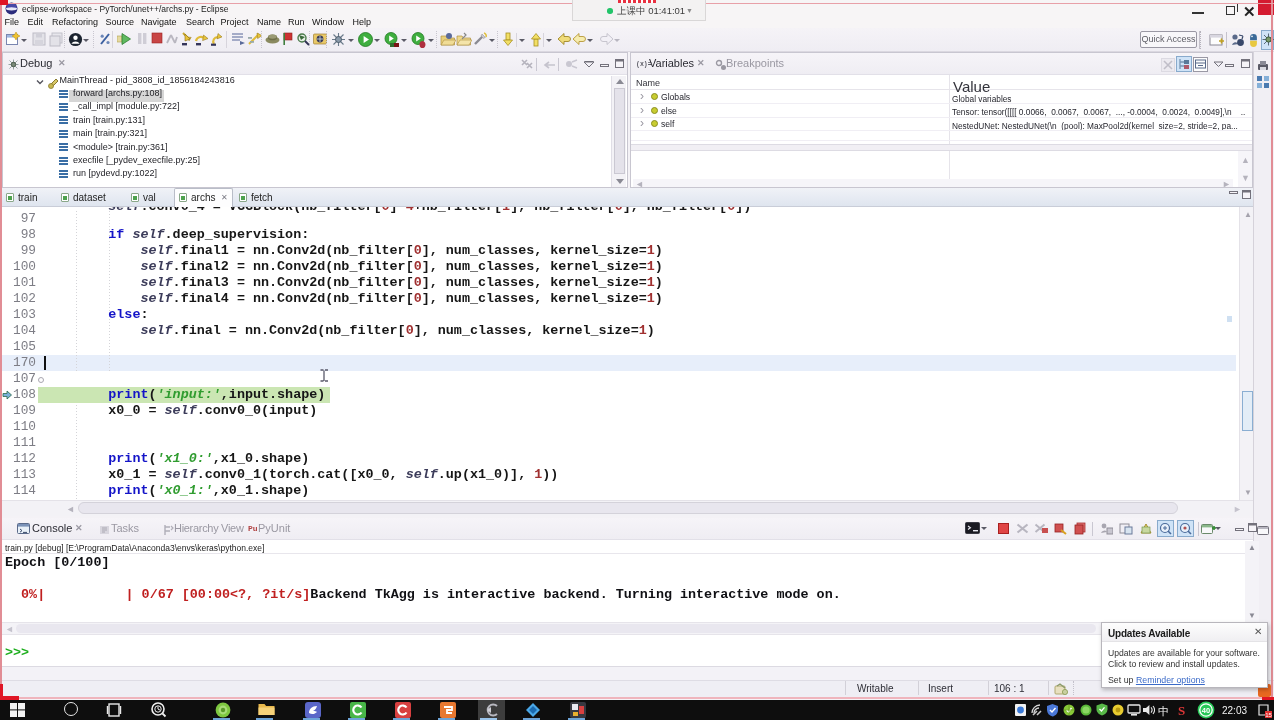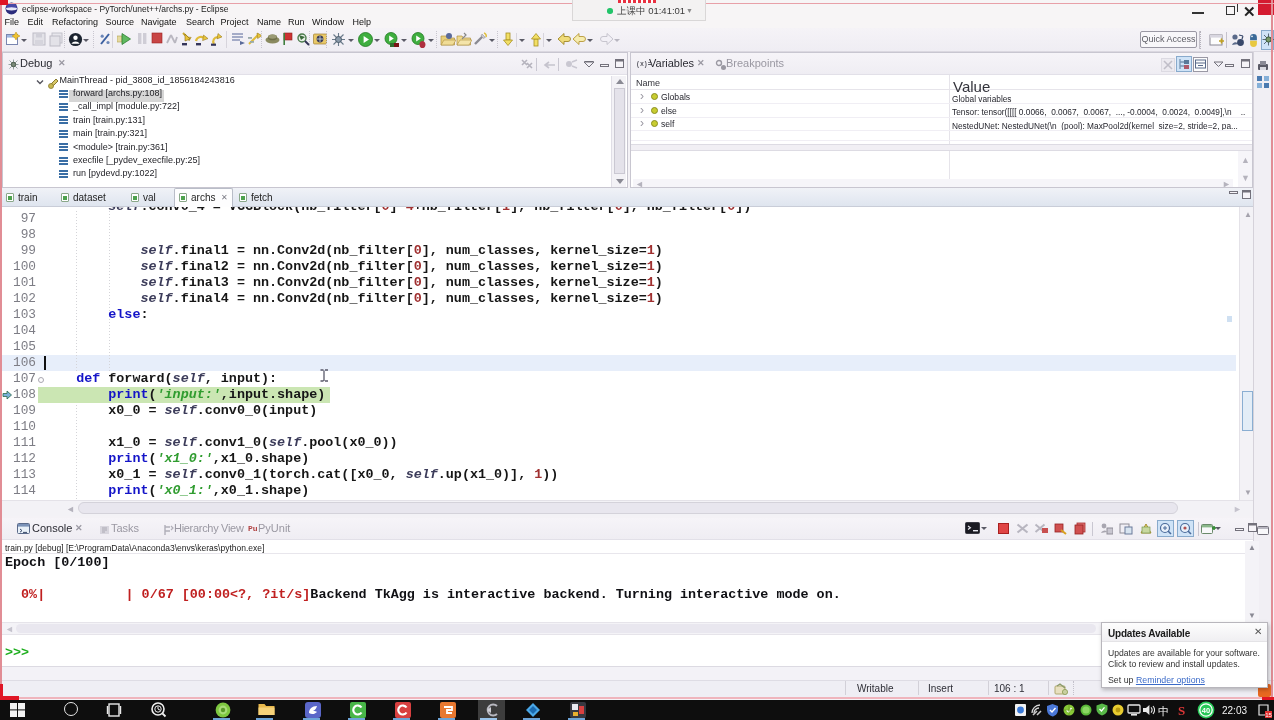--- a/index.html
+++ b/index.html
@@ -533,48 +533,48 @@
 
   <div class="lnum" style="top:23px">97</div>
       <div class="lnum" style="top:39px">98</div>
   <div class="lnum" style="top:55px">99</div>
       <div class="lnum" style="top:71px">100</div>
   <div class="lnum" style="top:87px">101</div>
       <div class="lnum" style="top:103px">102</div>
   <div class="lnum" style="top:119px">103</div>
       <div class="lnum" style="top:135px">104</div>
   <div class="lnum" style="top:151px">105</div>
-      <div class="lnum" style="top:167px">106</div>
+      <div class="lnum" style="top:167px">170</div>
   <div class="lnum" style="top:183px">107</div>
       <div class="lnum" style="top:199px">108</div>
   <div class="lnum" style="top:215px">109</div>
       <div class="lnum" style="top:231px">110</div>
   <div class="lnum" style="top:247px">111</div>
       <div class="lnum" style="top:263px">112</div>
   <div class="lnum" style="top:279px">113</div>
       <div class="lnum" style="top:295px">114</div>
 
   <div class="abs" style="left:36px;top:189px;width:6px;height:6px;border-radius:50%;border:1px solid #a8a6b0;background:#fdfdfd"></div>
 
   <div class="abs" style="left:0px;top:202px">
         <svg width="10" height="10">
           <path d="M1 3.5 h4 V1 l4.5 4 L5 9 V6.5 H1z" fill="#7ab0d8" stroke="#2a6a4a" stroke-width=".8"></path>
         </svg>
       </div>
 
   <div class="codeline" style="left:42px;top:11px">        <span class="sf">self</span>.conv0_4 = VGGBlock(nb_filter[<span class="nu">0</span>]*<span class="nu">4</span>+nb_filter[<span class="nu">1</span>], nb_filter[<span class="nu">0</span>], nb_filter[<span class="nu">0</span>])</div>
+  <div class="codeline" style="left:42px;top:39px">        <span class="kw">if</span> <span class="sf">self</span>.deep_supervision:</div>
   <div class="codeline" style="left:42px;top:55px">            <span class="sf">self</span>.final1 = nn.Conv2d(nb_filter[<span class="nu">0</span>], num_classes, kernel_size=<span class="nu">1</span>)</div>
   <div class="codeline" style="left:42px;top:71px">            <span class="sf">self</span>.final2 = nn.Conv2d(nb_filter[<span class="nu">0</span>], num_classes, kernel_size=<span class="nu">1</span>)</div>
   <div class="codeline" style="left:42px;top:87px">            <span class="sf">self</span>.final3 = nn.Conv2d(nb_filter[<span class="nu">0</span>], num_classes, kernel_size=<span class="nu">1</span>)</div>
   <div class="codeline" style="left:42px;top:103px">            <span class="sf">self</span>.final4 = nn.Conv2d(nb_filter[<span class="nu">0</span>], num_classes, kernel_size=<span class="nu">1</span>)</div>
   <div class="codeline" style="left:42px;top:119px">        <span class="kw">else</span>:</div>
-  <div class="codeline" style="left:42px;top:183px">    <span class="kw">def</span> forward(<span class="sf">self</span>, input):</div>
+  <div class="codeline" style="left:42px;top:135px">            <span class="sf">self</span>.final = nn.Conv2d(nb_filter[<span class="nu">0</span>], num_classes, kernel_size=<span class="nu">1</span>)</div>
   <div class="codeline" style="left:42px;top:199px">        <span class="bi">print</span>(<span class="st">'input:'</span>,input.shape)</div>
   <div class="codeline" style="left:42px;top:215px">        x0_0 = <span class="sf">self</span>.conv0_0(input)</div>
-  <div class="codeline" style="left:42px;top:247px">        x1_0 = <span class="sf">self</span>.conv1_0(<span class="sf">self</span>.pool(x0_0))</div>
   <div class="codeline" style="left:42px;top:263px">        <span class="bi">print</span>(<span class="st">'x1_0:'</span>,x1_0.shape)</div>
   <div class="codeline" style="left:42px;top:279px">        x0_1 = <span class="sf">self</span>.conv0_1(torch.cat([x0_0, <span class="sf">self</span>.up(x1_0)], <span class="nu">1</span>))</div>
   <div class="codeline" style="left:42px;top:295px">        <span class="bi">print</span>(<span class="st">'x0_1:'</span>,x0_1.shape)</div>
 
   <div class="abs" style="left:42px;top:168px;width:1.6px;height:14px;background:#111"></div>
 
   <div class="abs" style="left:317px;top:181px">
         <svg width="10" height="13">
           <path d="M1.5 1 h3 M6 1 h3 M5 1.5 v10.5 M1.5 12 h3 M6 12 h3" stroke="#5a5a6a" stroke-width="1.3" fill="none"></path>
         </svg>

